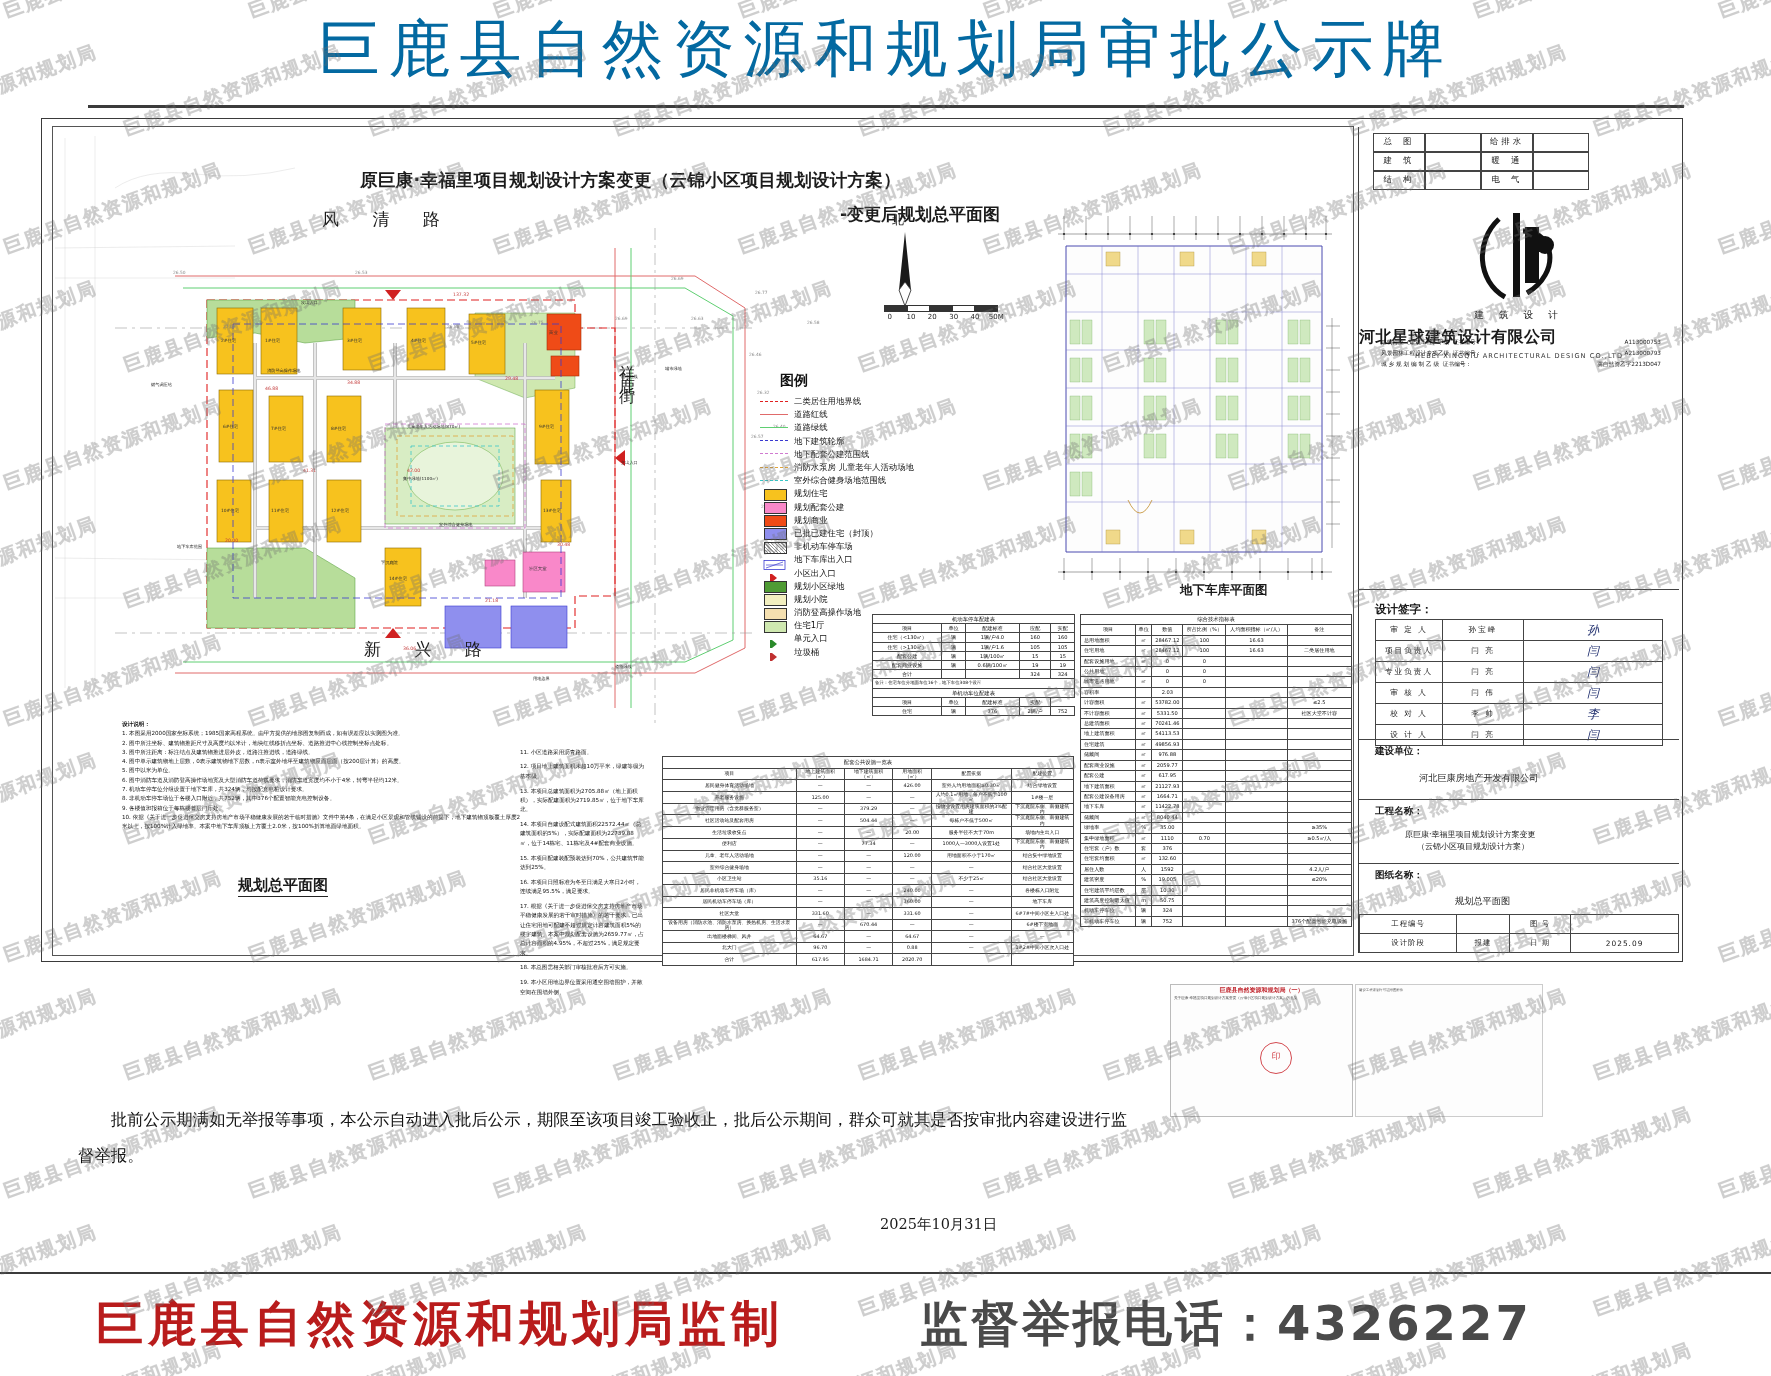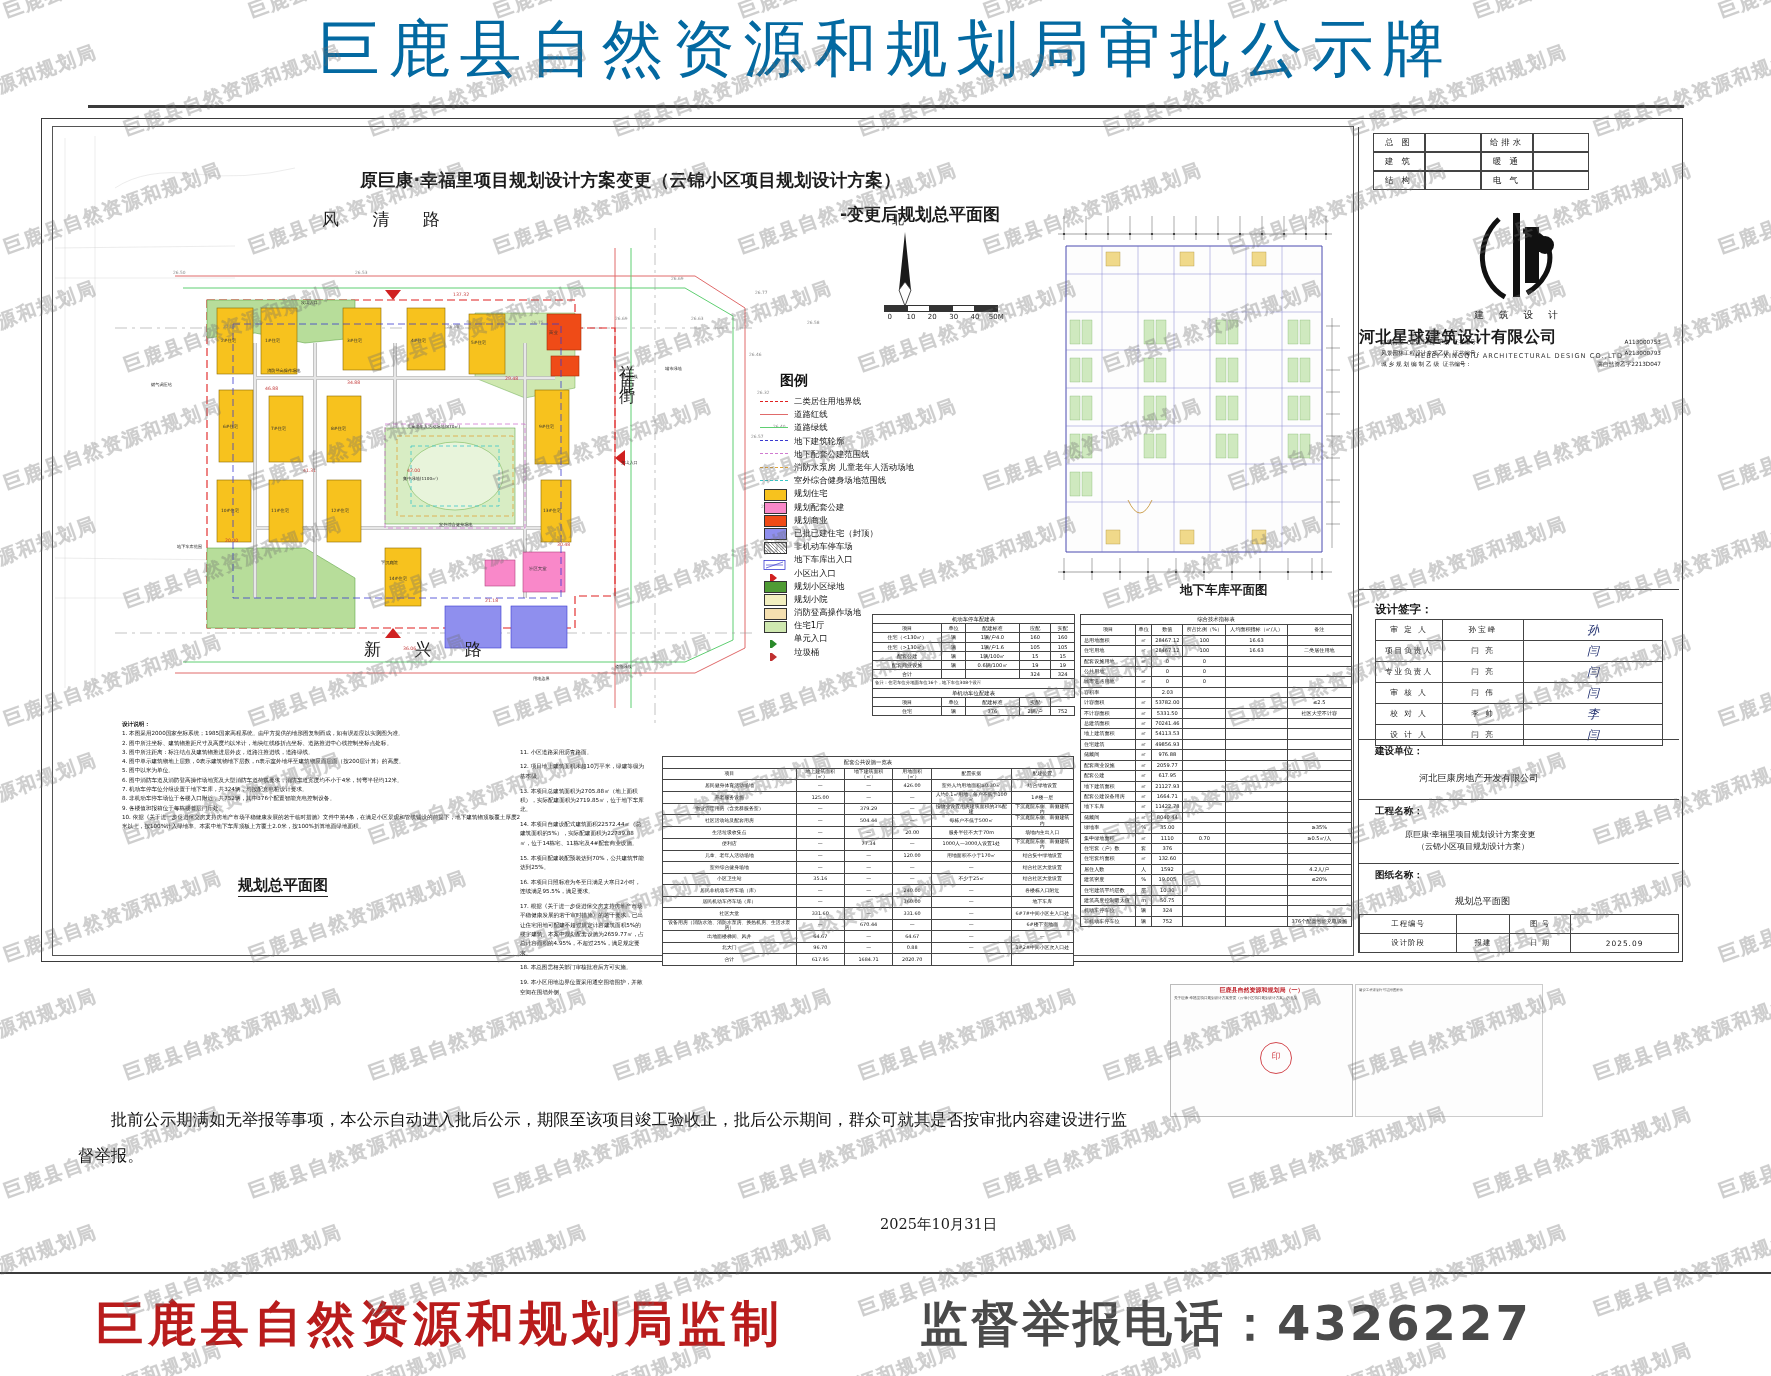--- a/index.html
+++ b/index.html
@@ -94,21 +94,21 @@
   .notes{position:absolute;left:122px;top:720px;width:400px;font-size:5.6px;line-height:9.3px;
     font-family:"DejaVu Sans",sans-serif;color:#111;z-index:6;}
   .notes .nt{margin:0;}
   .notes-b{position:absolute;left:520px;top:742px;width:125px;font-size:5.6px;line-height:9.3px;
     font-family:"DejaVu Sans",sans-serif;color:#111;z-index:6;}
   .plan-bottom-title{position:absolute;left:238px;top:876px;font-size:15px;font-weight:700;
     font-family:"DejaVu Sans",sans-serif;border-bottom:1.6px solid #222;padding-bottom:1px;z-index:6;}
 
   
   .tb{position:absolute;left:1358px;top:127px;width:320px;height:826px;border-left:1.4px solid #3a3a3a;background:#fff;z-index:8;}
-  .tb-grid{display:grid;grid-template-columns:52px 56px 52px 56px;margin:6px 0 16px 14px;font-family:Liberation Serif, serif;}
+  .tb-grid{display:grid;grid-template-columns:52px 56px 52px 56px;margin:6px 0 16px 14px;font-family:Liberation Mono, monospace;}
   .tb-grid div{border:.7px solid #444;height:17px;line-height:17px;text-align:center;font-size:8.4px;letter-spacing:3px;}
   .tb-grid div.blank{letter-spacing:0;}
   .logo-box{position:absolute;left:0;top:80px;width:320px;text-align:center;}
   .logo-sub{font-size:9.6px;letter-spacing:6px;margin-top:2px;font-family:"DejaVu Sans",sans-serif;}
   .co-cn{font-size:16px;font-weight:700;text-align:left;margin-top:5px;letter-spacing:.5px;font-family:"DejaVu Sans",sans-serif;}
   .co-en{font-size:6.6px;text-align:center;letter-spacing:1.1px;margin-top:4px;color:#333;font-family:"DejaVu Sans",sans-serif;}
   .cert{position:absolute;left:22px;top:210px;width:280px;font-size:5.7px;line-height:11px;font-family:"DejaVu Sans",sans-serif;}
   .cert span.n{float:right;}
   .tb-sep{position:absolute;left:0;width:320px;height:1px;background:#444;}
 

